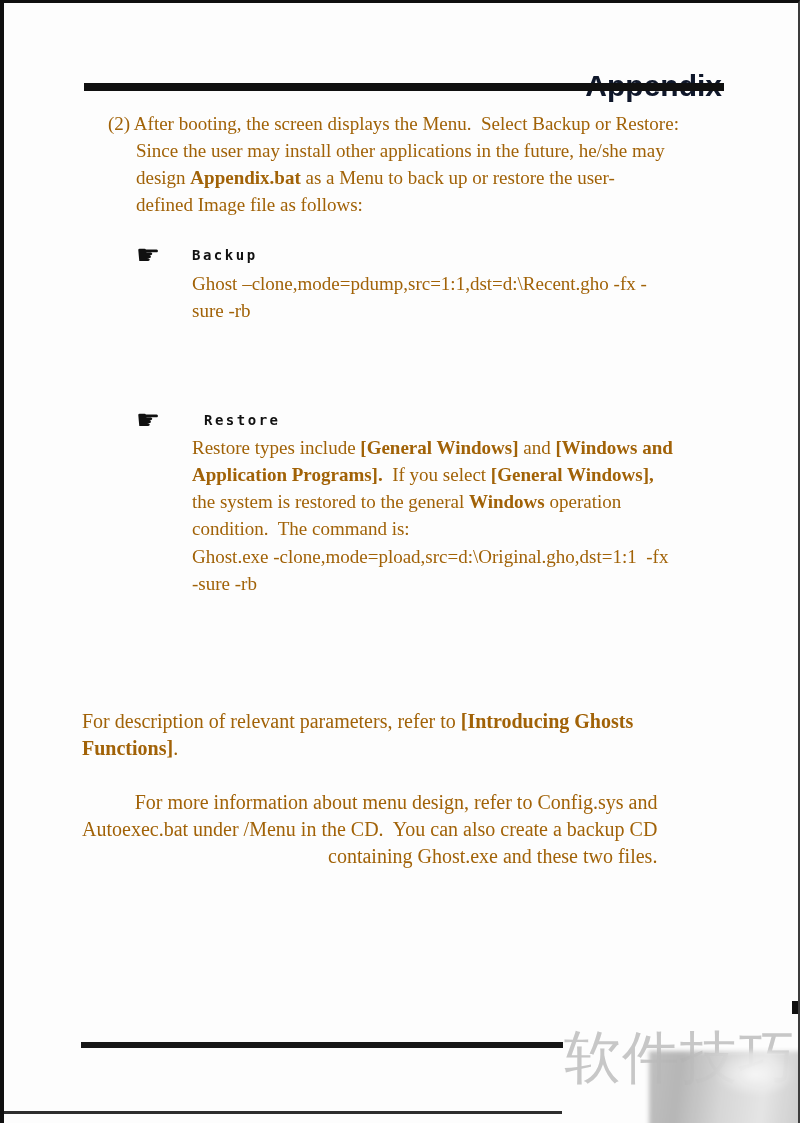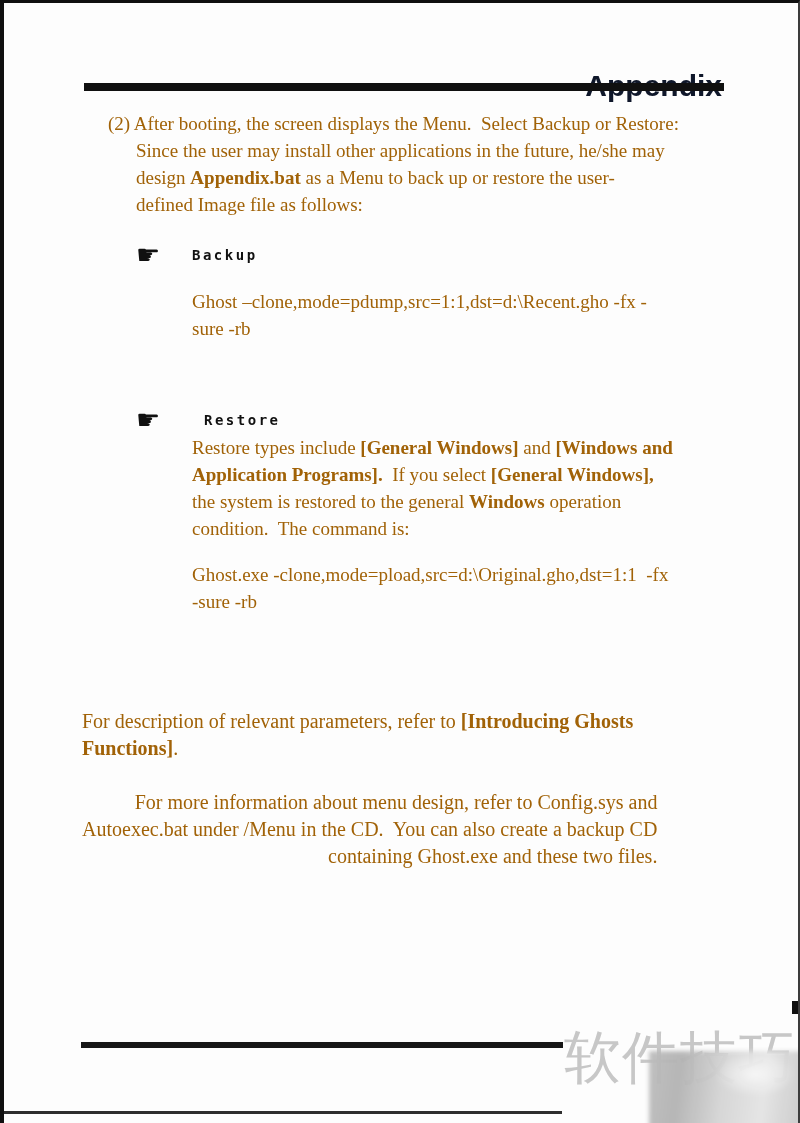--- a/index.html
+++ b/index.html
@@ -39,21 +39,21 @@
   }
   .sec-heading{
     font-family:"DejaVu Sans Mono", monospace;
     font-weight:bold;
     font-size:14px;line-height:22px;
     letter-spacing:2.5px;
     color:#111;
     text-align:right;
   }
   .sec-body p{margin:0;}
-  .sec-body p.cmd{margin-top:19px;}
+  .sec-body p.cmd{margin-top:1px;}
   .sec-body p.follow{margin-top:7px;}
   .para-low{font-size:20px;}
   .footer-rule{left:77px;top:1039px;width:482px;height:6px;background:#161616;}
   .watermark{
     left:560px;top:1024px;
     font-family:"DejaVu Sans", sans-serif;
     font-size:57px;line-height:60px;
     letter-spacing:1px;
     color:#c7c7c7;
     z-index:2;

